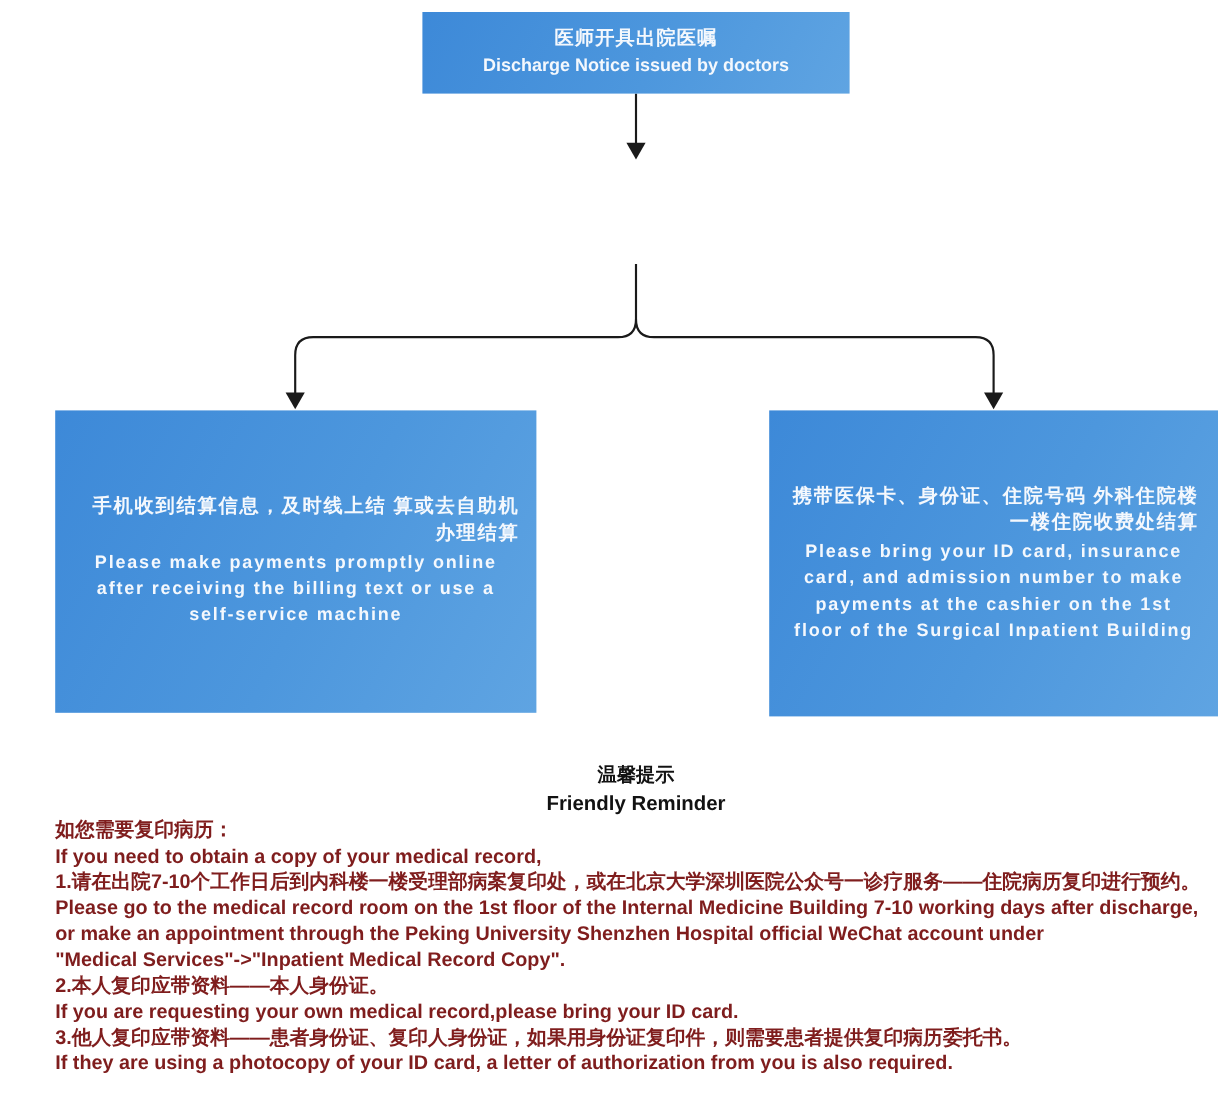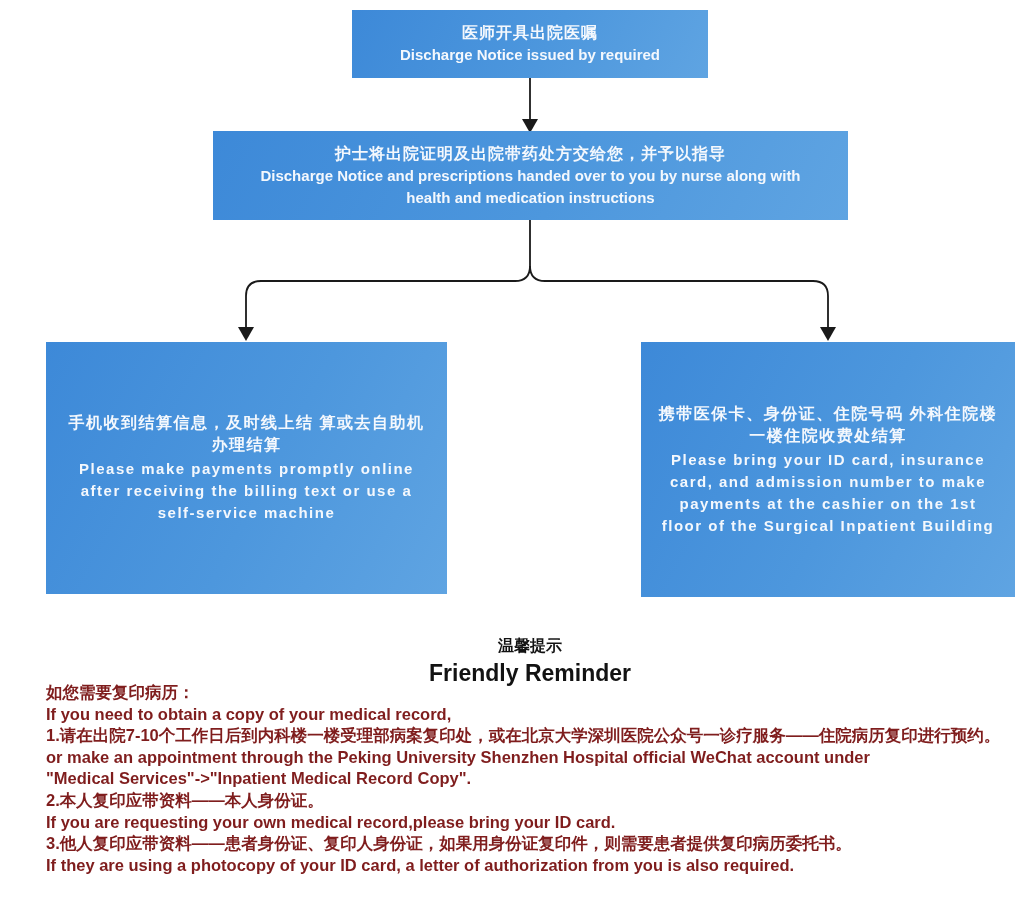--- a/index.html
+++ b/index.html
@@ -17,40 +17,41 @@
     background:linear-gradient(118deg,#3d89d8 0%,#4d97dd 55%,#5fa4e2 100%);
     color:#f4f8fd;
     display:flex;flex-direction:column;justify-content:center;align-items:center;
     text-align:center;
     box-sizing:border-box;
     padding:6px 10px;
   }
   .flow-box .zh{
     font-size:16px;line-height:22px;letter-spacing:1px;
     white-space:pre-wrap;
+    text-align:right;
   }
   .flow-box .en{
     font-size:15px;line-height:22px;
   }
   #box1{left:352px;top:10px;width:356px;height:68px;}
   #box2{left:213px;top:131px;width:635px;height:89px;}
   #box2 .en{max-width:548px;}
   #boxL{left:46px;top:342px;width:401px;height:252px;padding:9px 14px;}
   #boxR{left:641px;top:342px;width:374px;height:255px;padding:10px 16px;}
   #boxL .zh,#boxR .zh{font-size:16px;letter-spacing:1.5px;line-height:22px;}
   #boxL .en,#boxR .en{font-size:15px;letter-spacing:1.5px;line-height:22px;margin-top:2px;}
   
   #connectors{position:absolute;left:0;top:0;pointer-events:none;}
   
   .reminder-title{
     position:absolute;left:530px;transform:translateX(-50%);
     white-space:nowrap;color:#121212;text-align:left;
   }
   #rt-zh{top:636px;font-size:16px;}
-  #rt-en{top:660px;font-size:23px;}
+  #rt-en{top:660px;font-size:17px;}
   #reminder-body{
     position:absolute;left:46px;top:682px;width:965px;
     color:#7f1d1d;font-size:16.5px;line-height:21.6px;
   }
   .rline{white-space:nowrap;}
 </style>
 </head>
 <body>
 
 <div id="page">
@@ -63,45 +64,42 @@
     </g>
     <g fill="#1a1a1a" stroke="none">
       <polygon points="522,119 538,119 530,133"></polygon>
       <polygon points="238,327 254,327 246,341"></polygon>
       <polygon points="820,327 836,327 828,341"></polygon>
     </g>
   </svg>
 
   <div id="box1" class="flow-box">
     <div class="zh">医师开具出院医嘱</div>
-    <div class="en">Discharge Notice issued by required</div>
+    <div class="en">Discharge Notice issued by doctors</div>
   </div>
 
-  <div id="box2" class="flow-box">
-    <div class="zh">护士将出院证明及出院带药处方交给您，并予以指导</div>
-    <div class="en">Discharge Notice and prescriptions handed over to you by nurse along with health and medication instructions</div>
-  </div>
 
   <div id="boxL" class="flow-box">
     <div class="zh">手机收到结算信息，及时线上结 算或去自助机办理结算</div>
     <div class="en">Please make payments promptly online after receiving the billing text or use a self-service machine</div>
   </div>
 
   <div id="boxR" class="flow-box">
     <div class="zh">携带医保卡、身份证、住院号码 外科住院楼一楼住院收费处结算</div>
     <div class="en">Please bring your ID card, insurance card, and admission number to make payments at the cashier on the 1st floor of the Surgical Inpatient Building</div>
   </div>
 
   <div id="rt-zh" class="reminder-title">温馨提示</div>
   <div id="rt-en" class="reminder-title">Friendly Reminder</div>
 
   <div id="reminder-body">
     <div class="rline">如您需要复印病历：</div>
     <div class="rline">If you need to obtain a copy of your medical record,</div>
     <div class="rline">1.请在出院7-10个工作日后到内科楼一楼受理部病案复印处，或在北京大学深圳医院公众号一诊疗服务——住院病历复印进行预约。</div>
+    <div class="rline">Please go to the medical record room on the 1st floor of the Internal Medicine Building 7-10 working days after discharge,</div>
     <div class="rline">or make an appointment through the Peking University Shenzhen Hospital official WeChat account under</div>
     <div class="rline">"Medical Services"-&gt;"Inpatient Medical Record Copy".</div>
     <div class="rline">2.本人复印应带资料——本人身份证。</div>
     <div class="rline">If you are requesting your own medical record,please bring your ID card.</div>
     <div class="rline">3.他人复印应带资料——患者身份证、复印人身份证，如果用身份证复印件，则需要患者提供复印病历委托书。</div>
     <div class="rline">If they are using a photocopy of your ID card, a letter of authorization from you is also required.</div>
   </div>
 
 </div>
 

